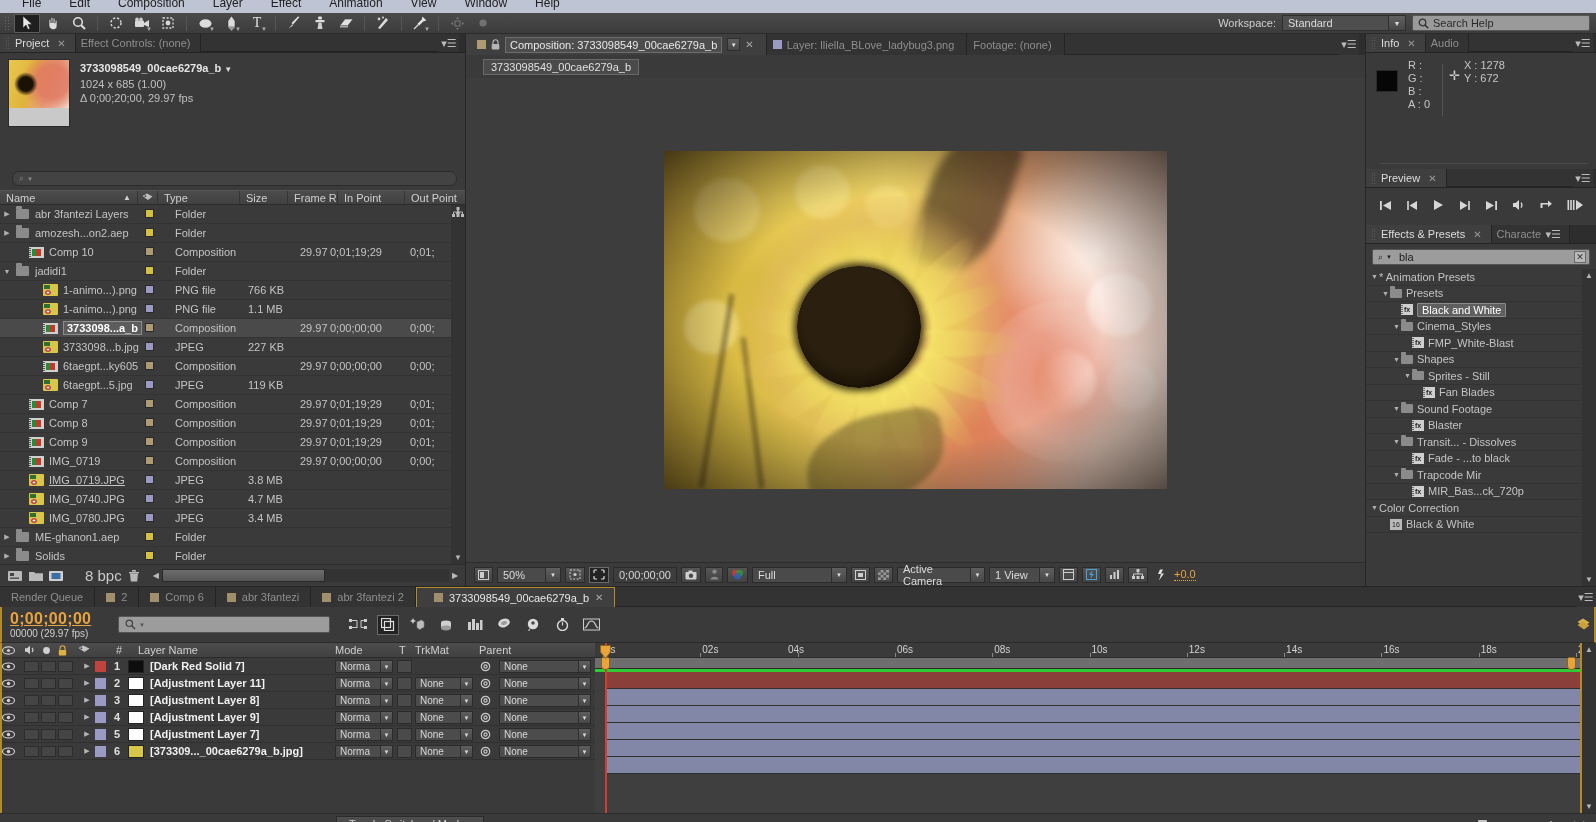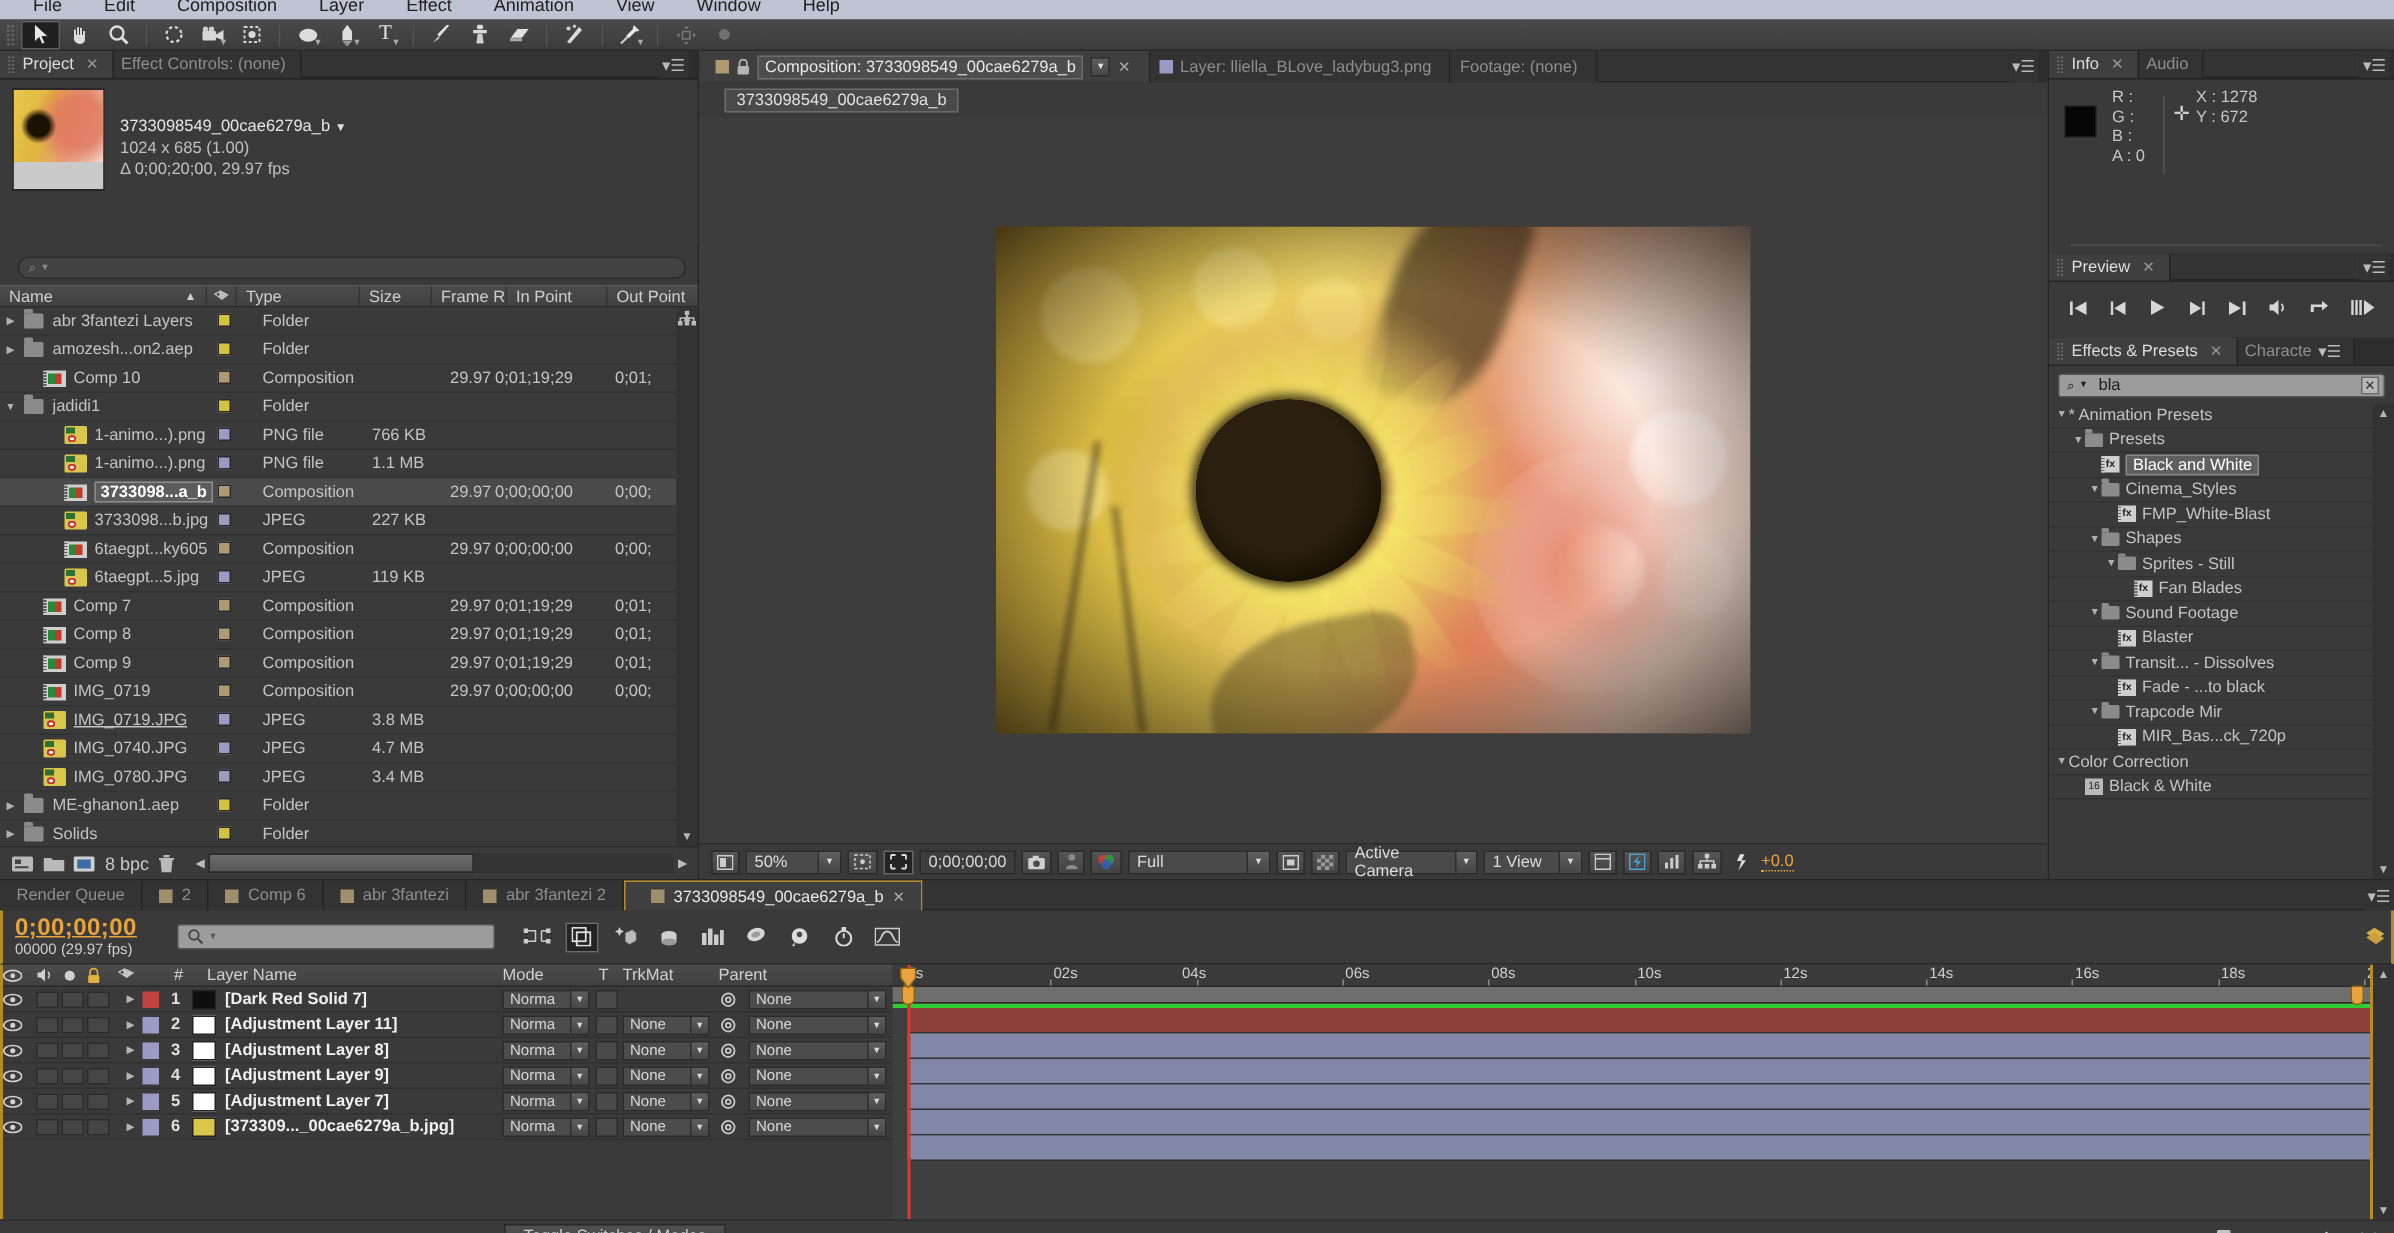--- a/index.html
+++ b/index.html
@@ -84,21 +84,21 @@
     border: 1px solid #2b2b2b; }
   #proj-thumb .img {
     position: absolute; inset: 0 0 18px 0;
     background:
       radial-gradient(circle at 28% 50%, #1a1205 0 14%, rgba(26,18,5,0) 24%),
       radial-gradient(circle at 72% 45%, rgba(224,120,96,.85) 0 32%, rgba(224,120,96,0) 60%),
       linear-gradient(110deg, #e8c84e 0%, #e0b43c 38%, #e8a07a 65%, #f2dcd0 100%);
   }
   #proj-thumb .band { position: absolute; left:0; right:0; bottom:0; height: 18px; background: #c9c9c9; }
   #proj-meta { padding-left: 10px; padding-top: 2px; line-height: 14px; }
-  #proj-meta .t1 { color: #e6e6e6; font-size: 11px; font-weight: normal; margin-top: 16px; }
+  #proj-meta .t1 { color: #e6e6e6; font-size: 11px; font-weight: bold; }
   #proj-meta .t1 .ar { font-size: 8px; color: #ddd; margin-left: 3px; }
   #proj-meta .t2, #proj-meta .t3 { color: #c0c0c0; font-size: 11px; }
 
   #proj-search {
     margin: 8px 8px 4px 12px; height: 15px; background: #434343;
     border: 1px solid #2c2c2c; border-radius: 7px;
     display: flex; align-items: center; padding-left: 6px; gap: 3px; color: #8b8b8b;
   }
   #proj-search .mag { font-size: 9px; }
   #proj-search .cv { font-size: 6px; }
@@ -135,21 +135,21 @@
     background: repeating-linear-gradient(#cfcfcf 0 1px, #555 1px 2px); }
   .ico-img { width: 15px; height: 12px; background: #d8c64a; position: relative; border-radius:1px; }
   .ico-img:before { content:''; position:absolute; left:1px; top:1px; width:6px; height:4px;
     background: #2f6f2f; }
   .ico-img:after { content:''; position:absolute; left:2px; bottom:1px; width:6px; height:5px;
     background:#fff; border-radius:50%; box-shadow: inset 0 0 0 1.5px #c0392b; }
   .sw { width: 9px; height: 9px; border: 1px solid #2a2a2a; }
 
   #proj-foot { height: 22px; background: #3a3a3a; border-top: 1px solid #2d2d2d;
     display: flex; align-items: center; gap: 6px; padding-left: 8px; }
-  #proj-foot .fi { color: #c9c9c9; font-size: 12px; }
+  #proj-foot .fi { color: #c9c9c9; font-size: 15px; margin-left: 15px; }
   #proj-hscroll { flex: 1; height: 14px; display: flex; align-items: center; margin: 0 4px; }
   #proj-hscroll .ar { width: 12px; text-align:center; font-size: 8px; color: #bbb; }
   #proj-hscroll .trk { flex:1; height: 13px; background: #333; position: relative; }
   #proj-hscroll .thb { position:absolute; left:0; top:0; bottom:0; width: 57%;
     background: linear-gradient(#6d6d6d,#555); border: 1px solid #2a2a2a; }
 
   
   .vscroll { width: 14px; background: #333; display: flex; flex-direction: column;
     align-items: center; justify-content: space-between; padding: 2px 0; }
   .vscroll .ar { font-size: 8px; color: #b5b5b5; }
@@ -477,20 +477,34 @@
         <path d="M6.5 0 L8 2 H5 Z M6.5 13 L5 11 H8 Z M0 6.5 L2 5 V8 Z M13 6.5 L11 8 V5 Z" fill="#bbb"></path>
         <rect x="4" y="4" width="5" height="5" fill="none" stroke="#bbb" stroke-width="1"></rect>
       </svg>
   </div>
   <div class="tool" style="opacity:.45">
     <svg width="10" height="10" viewBox="0 0 10 10">
         <circle cx="5" cy="5" r="3.6" fill="#aaa"></circle>
       </svg>
   </div>
 
+  <div id="tb-right">
+    <span id="ws-label">Workspace:</span>
+    <div id="ws-select">
+      <span>Standard</span>
+      <span class="dd">▼</span>
+    </div>
+    <div id="help-search">
+      <svg width="11" height="11" viewBox="0 0 11 11">
+          <circle cx="4.5" cy="4.5" r="3.3" fill="none" stroke="#333" stroke-width="1.3"></circle>
+          <line x1="7" y1="7" x2="10.2" y2="10.2" stroke="#333" stroke-width="1.6"></line>
+        </svg>
+      <span>Search Help</span>
+    </div>
+  </div>
 </div>
 
 <div id="workarea">
 
   <div id="projectpanel" class="panel">
     <div class="tabbar">
       <div class="tab active">
         <span class="tgrip"></span>
         <span>Project</span>
         <span class="x">✕</span>

